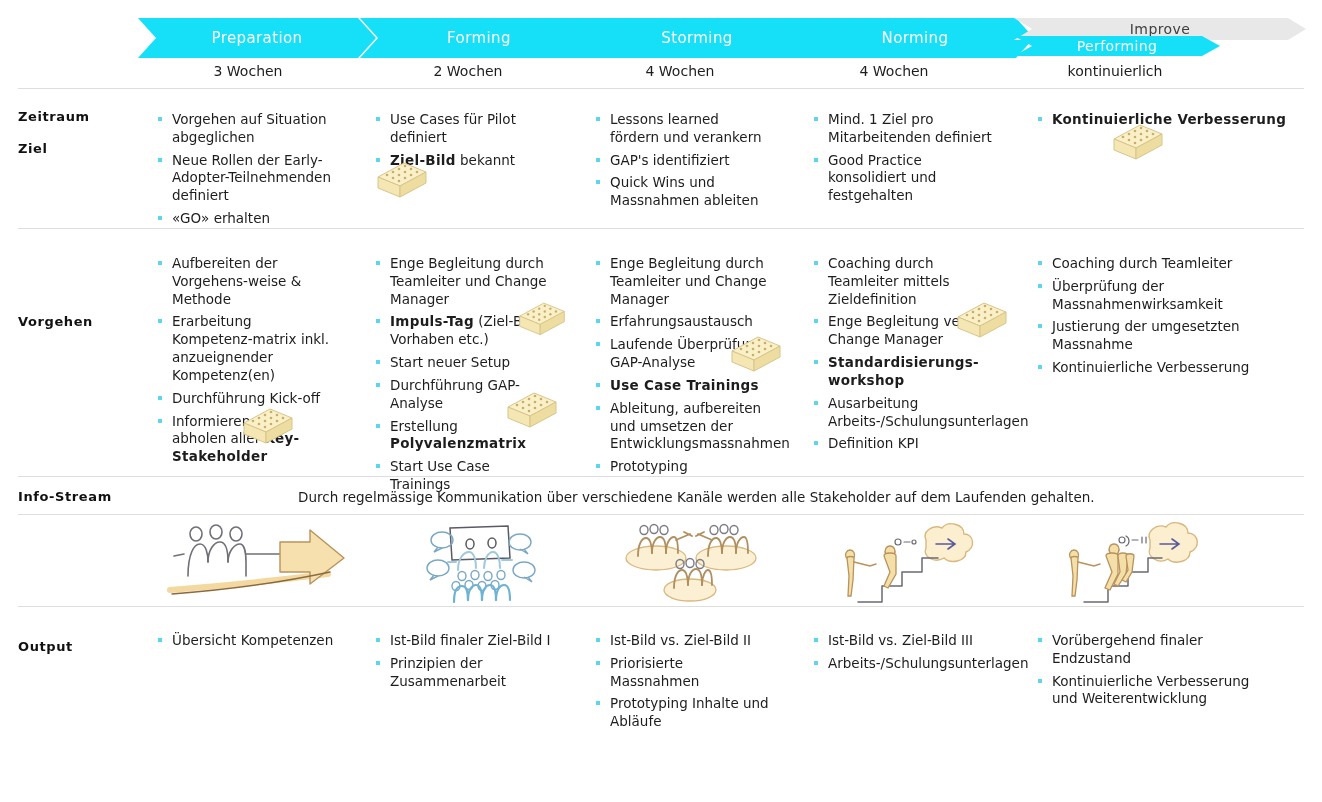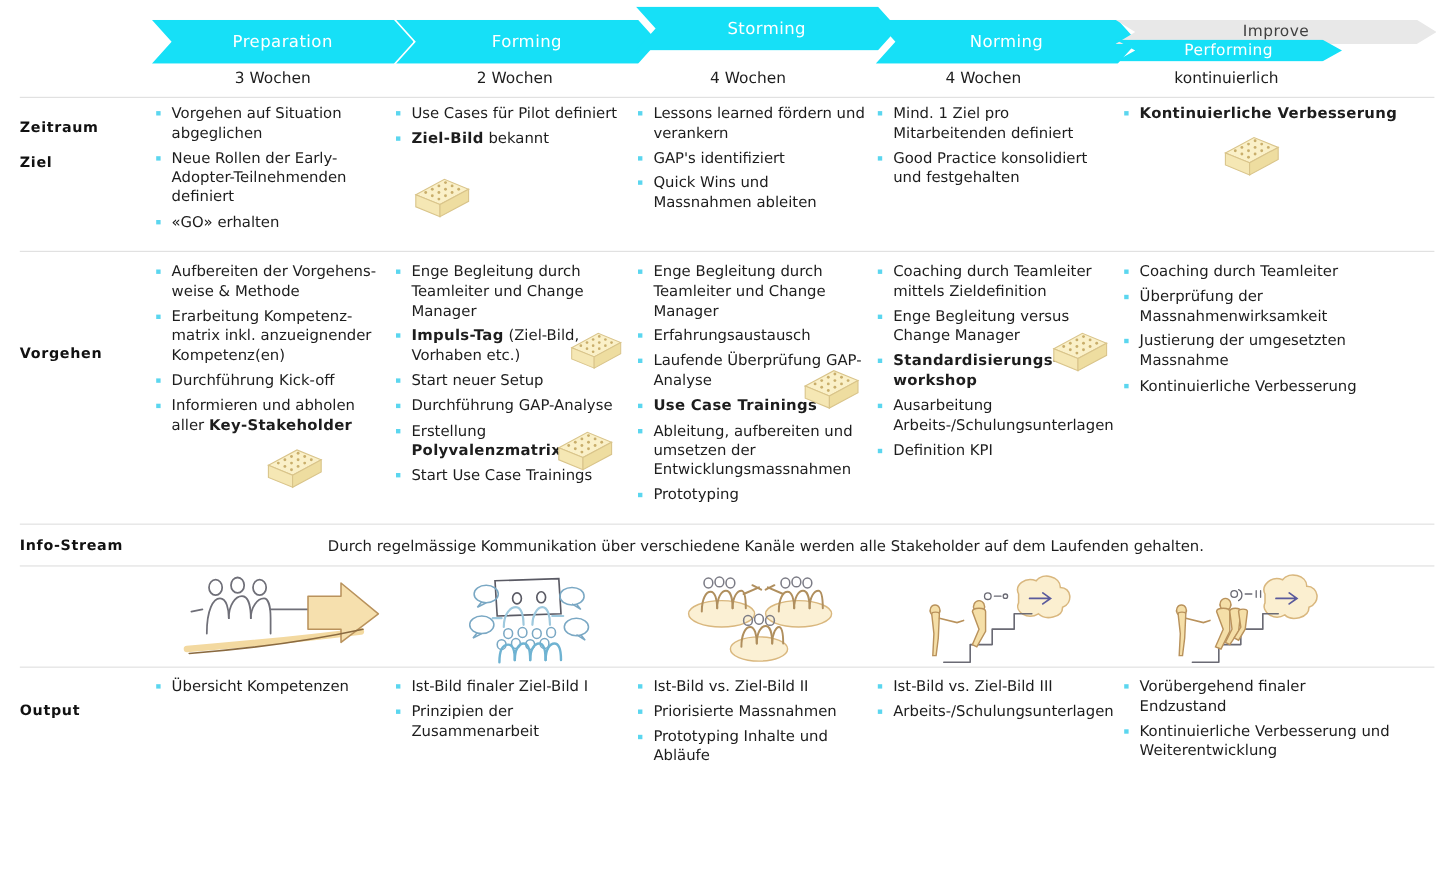--- a/index.html
+++ b/index.html
@@ -33,21 +33,21 @@
     position:absolute;left:18px;
     font-size:13px;font-weight:bold;letter-spacing:.6px;color:#111;
   }
 
   .cell{position:absolute;font-size:13.5px;line-height:1.32;color:#1d1d1d;}
 
   .period{
     position:absolute;text-align:center;font-size:14px;color:#1d1d1d;
   }
 
-  ul.bul{list-style:none;margin:0;padding:0;}
+  ul.bul{list-style:none;margin:16px;padding:0;}
   ul.bul li{
     position:relative;padding-left:16px;margin-bottom:5px;
   }
   ul.bul li:before{
     content:"";position:absolute;left:2px;top:6px;
     width:4px;height:4px;background:#5bd6ef;
   }
   ul.bul li b{font-weight:bold;letter-spacing:.3px;}
 
   .infostream{
@@ -62,21 +62,21 @@
 
 <div class="root">
 
   <div class="phase-band">
     <div class="chev cyan first" style="left:138px;top:18px;width:238px;">
       <span>Preparation</span>
     </div>
     <div class="chev cyan" style="left:360px;top:18px;width:238px;">
       <span>Forming</span>
     </div>
-    <div class="chev cyan" style="left:578px;top:6px;width:238px;">
+    <div class="chev cyan" style="left:578px;top:18px;width:238px;">
       <span>Storming</span>
     </div>
     <div class="chev cyan" style="left:796px;top:18px;width:238px;">
       <span>Norming</span>
     </div>
     <div class="chev grey" style="left:1014px;top:18px;width:292px;height:22px;font-size:14px;">
       <span>Improve</span>
     </div>
     <div class="chev cyan" style="left:1014px;top:36px;width:206px;height:20px;font-size:14px;">
       <span>Performing</span>

